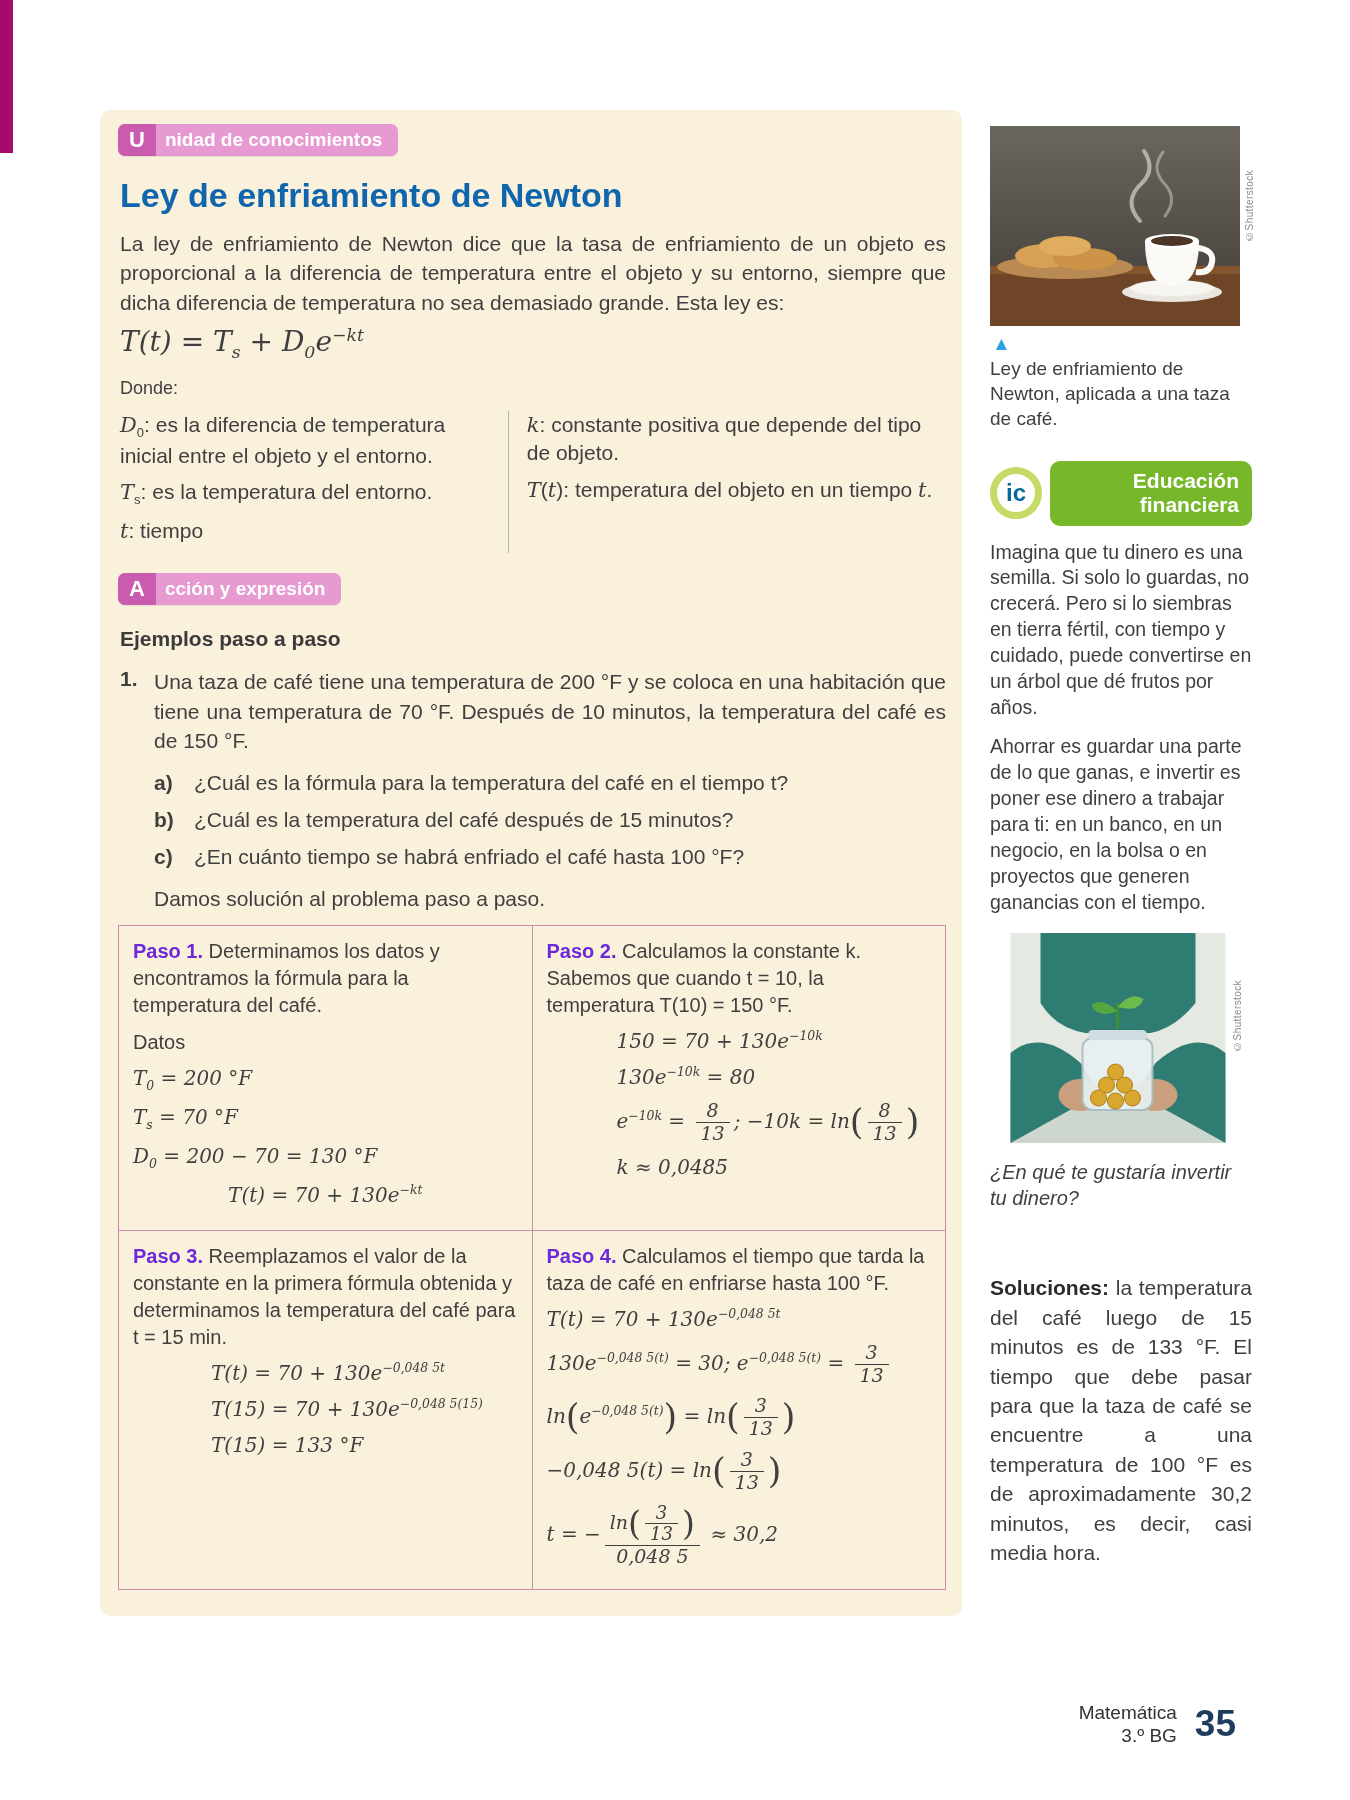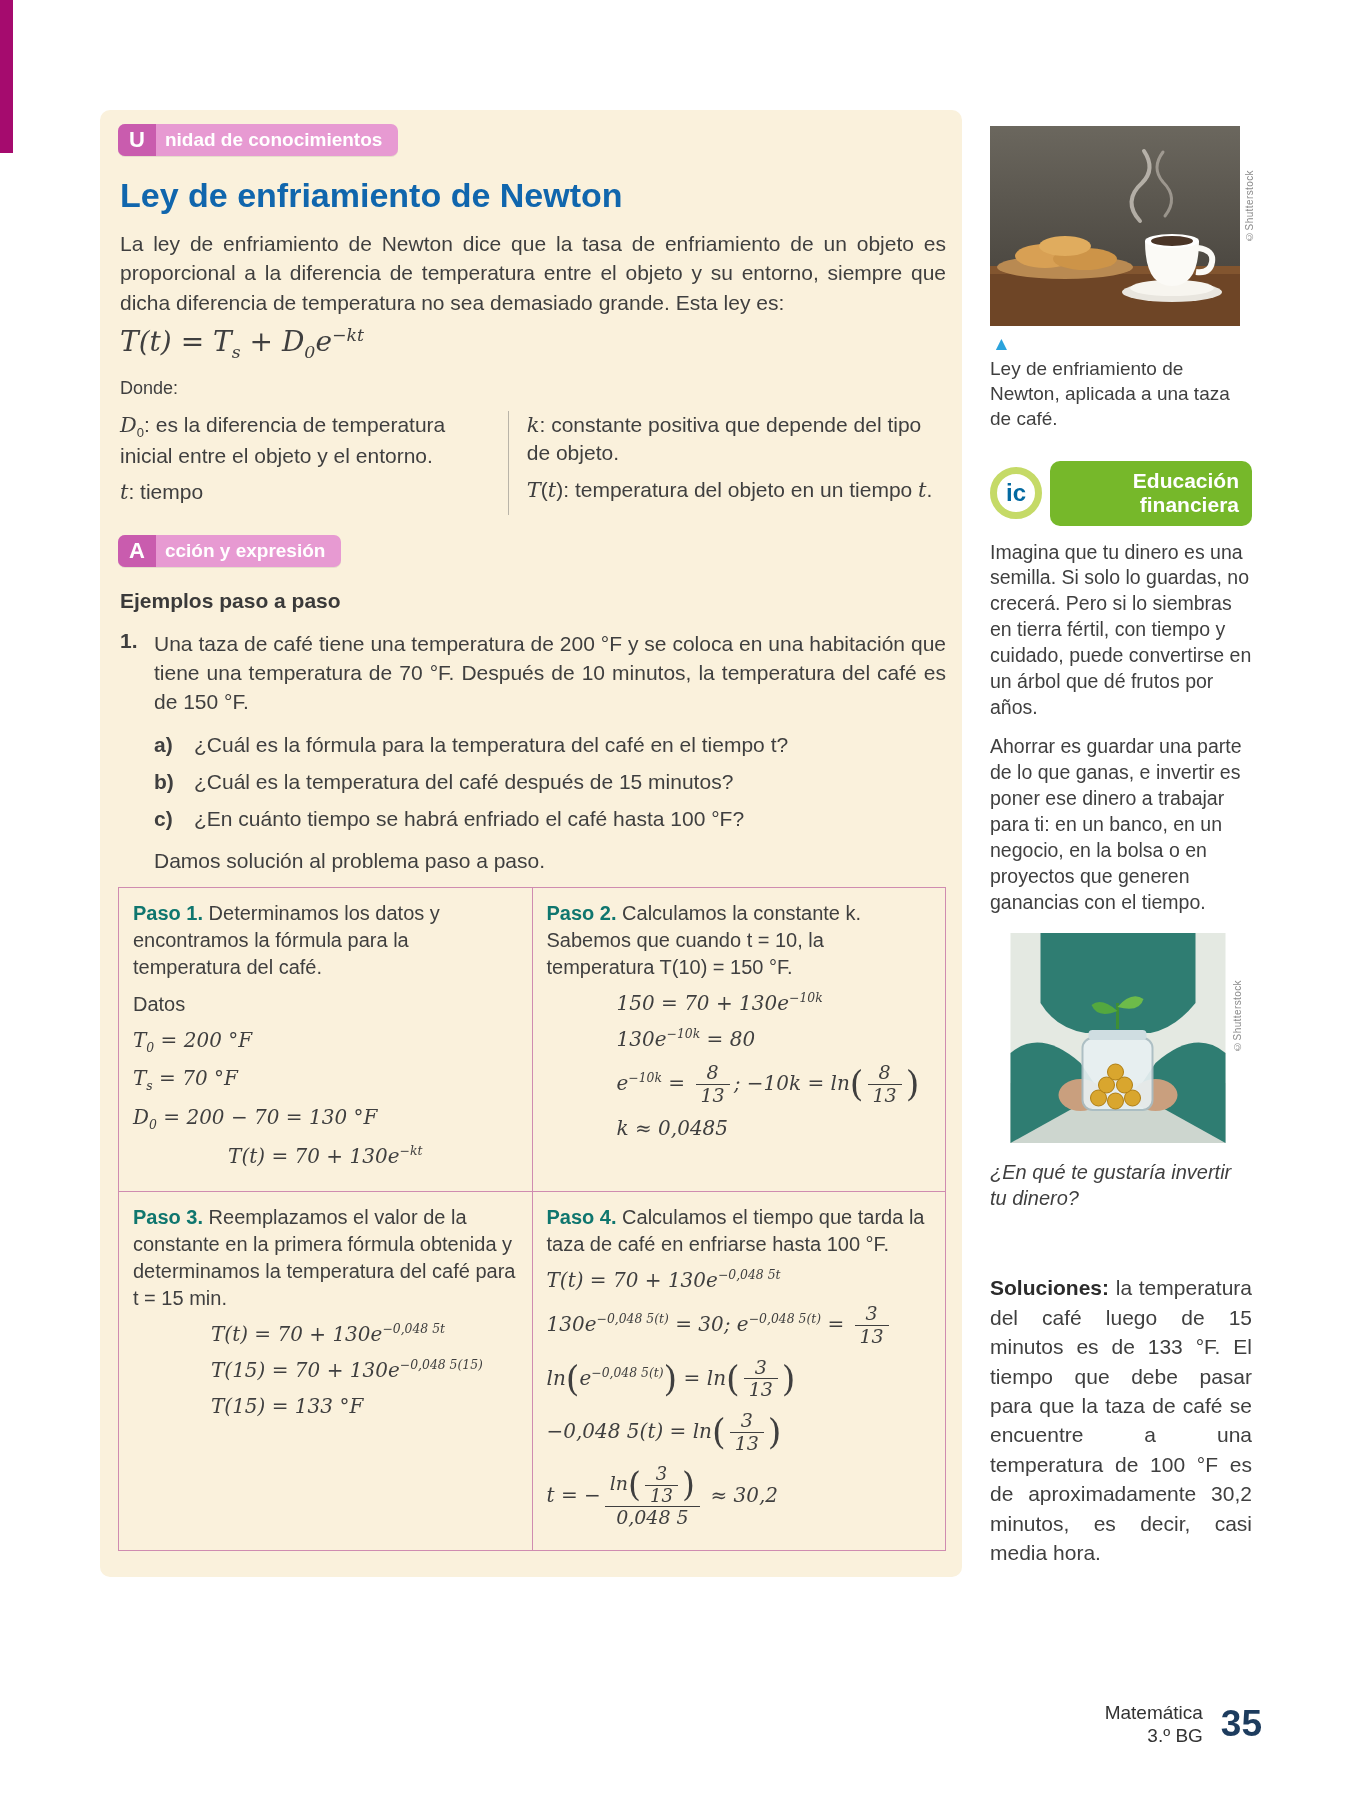--- a/index.html
+++ b/index.html
@@ -43,21 +43,21 @@
 
   .subitems{margin:16px 0 6px 36px;}
   .subitem{display:flex;margin:0 0 13px;}
   .subitem-label{font-weight:bold;font-size:21px;width:40px;flex:none;}
   .subitem-text{font-size:21px;margin:0;}
 
   .sol-intro{font-size:21px;margin:18px 0 14px 36px;}
 
   table.steps{width:100%;border-collapse:collapse;margin-top:4px;}
   table.steps td{border:1.4px solid #cf8cb0;vertical-align:top;padding:12px 14px;width:50%;font-size:20px;line-height:1.35;}
-  .step-label{color:#0f766e;font-weight:bold;}
+  .step-label{color:#6d28d9;font-weight:bold;}
   .step-text{margin:0 0 8px;}
   .datos{margin:10px 0 2px;font-size:20px;}
   .fl-center{text-align:center;}
   .fl-indent{margin-left:70px;}
   .fl-indent2{margin-left:78px;}
 
   
   .sidebar{position:absolute;left:990px;top:126px;width:262px;}
   .photo{position:relative;}
   .photo svg{display:block;}
@@ -68,21 +68,21 @@
   .fin-header{display:flex;align-items:center;margin:0 0 14px;}
   .fin-logo{width:52px;height:52px;border:7px solid #c5da67;border-radius:50%;color:#0369a1;display:flex;align-items:center;justify-content:center;font-weight:bold;font-size:24px;flex:none;background:transparent;margin-right:8px;box-sizing:border-box;}
   .fin-badge{background:#76b82a;color:#fff;font-weight:bold;font-size:21px;line-height:1.15;border-radius:10px;padding:8px 13px;text-align:right;flex:1;}
   .fin-badge span{display:block;}
   .fin-para{font-size:19.5px;line-height:1.33;margin:13px 0 0;}
   .money{margin:18px 0 0 18px;}
   .question{font-style:italic;font-size:20px;line-height:1.3;margin:16px 0 0;}
   .solutions{font-size:21px;line-height:1.4;margin:62px 0 0;text-align:justify;}
   .solutions b{color:#2b2b2b;}
 
-  .footer{position:absolute;right:88px;bottom:52px;display:flex;align-items:center;gap:18px;}
+  .footer{position:absolute;right:114px;bottom:52px;display:flex;align-items:center;gap:18px;}
   .footer-course{text-align:right;font-size:19px;line-height:1.25;color:#333;}
   .footer-page{font-size:37px;font-weight:bold;color:#1d3c5e;}
 </style>
 </head>
 <body>
 
 <div class="page">
 
   <div class="corner-bar"></div>
 
@@ -97,20 +97,21 @@
 
     <p class="intro">La ley de enfriamiento de Newton dice que la tasa de enfriamiento de un objeto es proporcional a la diferencia de temperatura entre el objeto y su entorno, siempre que dicha diferencia de temperatura no sea demasiado grande. Esta ley es:</p>
 
     <div class="formula-line law"><span>T(t) = T</span><sub>s</sub><span> + D</span><sub>0</sub><span>e</span><sup>−kt</sup></div>
 
     <p class="donde">Donde:</p>
 
     <div class="defs">
       <div class="defs-col left">
         <div class="def-line"><span class="fi">D</span><sub>0</sub><span>: es la diferencia de temperatura inicial entre el objeto y el entorno.</span></div>
+        <div class="def-line"><span class="fi">T</span><sub>s</sub><span>: es la temperatura del entorno.</span></div>
         <div class="def-line"><span class="fi">t</span><span>: tiempo</span></div>
       </div>
       <div class="defs-divider"></div>
       <div class="defs-col right">
         <div class="def-line"><span class="fi">k</span><span>: constante positiva que depende del tipo de objeto.</span></div>
         <div class="def-line"><span class="fi">T</span><span>(</span><span class="fi">t</span><span>): temperatura del objeto en un tiempo </span><span class="fi">t</span><span>.</span></div>
       </div>
     </div>
 
     <div class="tag">

